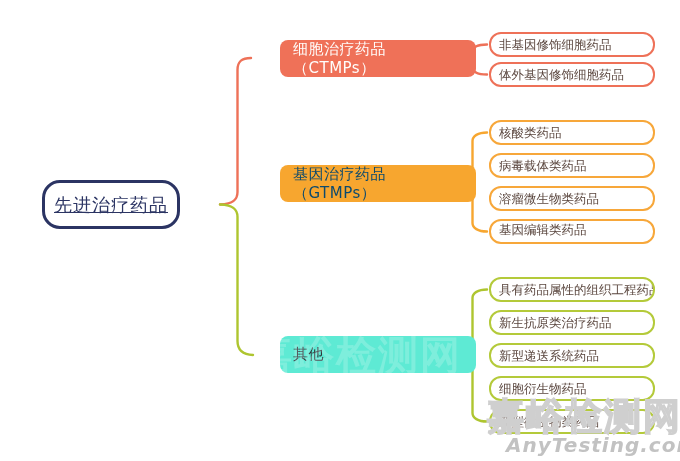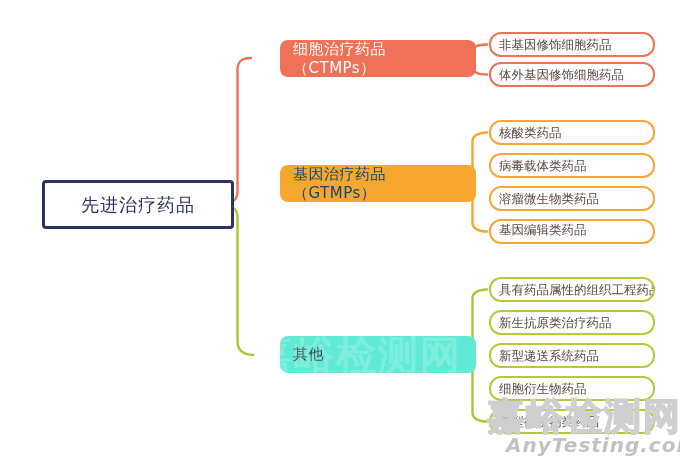--- a/index.html
+++ b/index.html
@@ -7,24 +7,25 @@
     position:relative;width:680px;height:461px;background:#ffffff;overflow:hidden;
     font-family:"DejaVu Sans","Liberation Sans",sans-serif;
   }
   svg.links{position:absolute;left:0;top:0;z-index:1;}
   svg.links path{fill:none;stroke-width:2.4;stroke-linecap:round;}
   .stroke-coral{stroke:#ee7158;}
   .stroke-green{stroke:#aec52f;}
   .stroke-orange{stroke:#f7a62f;}
 
   .root{
-    position:absolute;left:42px;top:180px;width:192px;height:49px;box-sizing:border-box;
-    border:3px solid #2b3463;border-radius:4px;background:#ffffff;color:#2b3463;
+    position:absolute;left:42px;top:180px;width:138px;height:49px;box-sizing:border-box;
+    border:3px solid #2b3463;border-radius:18px;background:#ffffff;color:#2b3463;
     font-size:18px;display:flex;align-items:center;justify-content:center;z-index:2;
     letter-spacing:1px;
+    text-decoration:underline;
   }
   .branch{
     position:absolute;left:280px;width:196px;height:37px;box-sizing:border-box;
     border-radius:8px;font-size:15px;display:flex;align-items:center;padding:0 13px;
     z-index:2;letter-spacing:0.5px;
   }
   .b-ctmps{top:40px;background:#ef7158;color:#fffdfb;}
   .b-gtmps{top:165px;background:#f7a62f;color:#0c4a6e;}
   .b-other{top:336px;background:#5eead4;color:#2e3338;}
 

